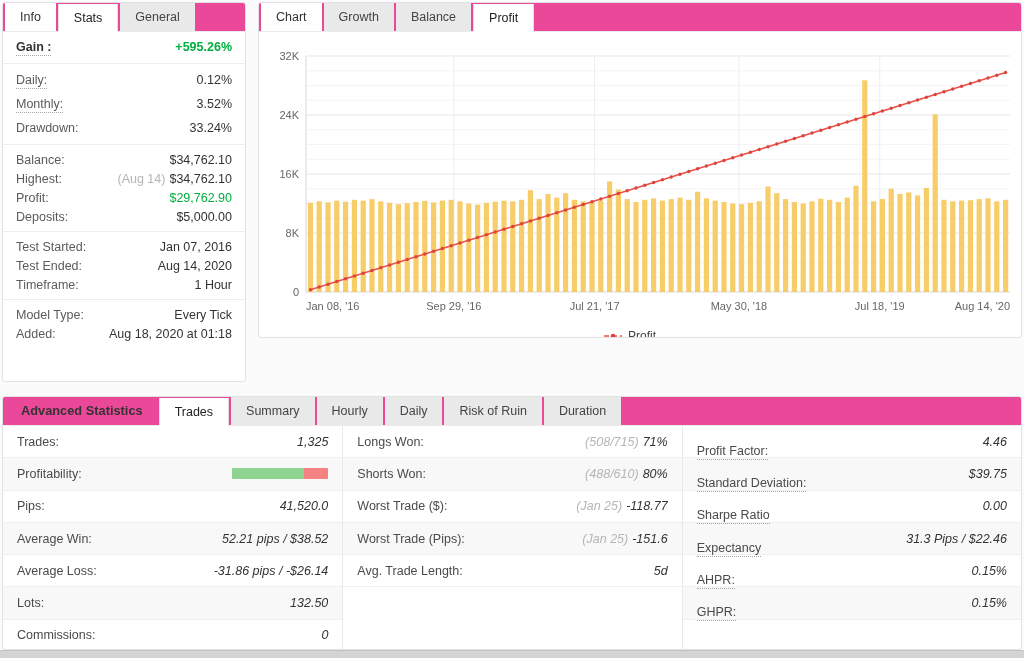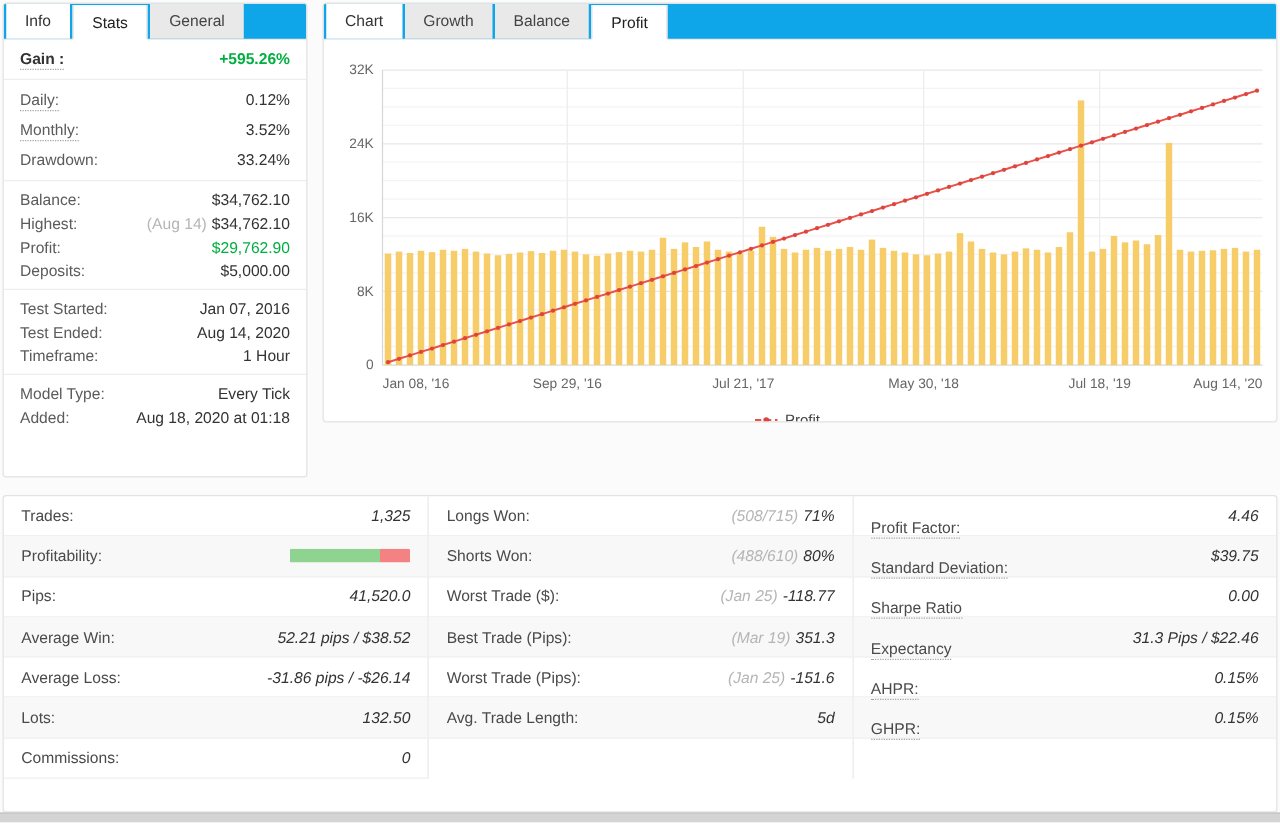--- a/index.html
+++ b/index.html
@@ -4,21 +4,21 @@
 <style>
   * { margin:0; padding:0; box-sizing:border-box; }
   html,body { width:1024px; height:658px; background:#fff; font-family:"Liberation Sans", sans-serif; overflow:hidden; }
   .page { position:relative; width:1024px; height:658px; background:#fbfbfb; }
   .panel { position:absolute; background:#fff; border:1px solid #e2e2e2; border-radius:3px; overflow:hidden; }
   #info-panel  { left:2px;   top:2px;   width:244px;  height:380px; }
   #chart-panel { left:258px; top:2px;   width:764px;  height:336px; }
   #stats-panel { left:2px;   top:396px; width:1020px; height:254px; }
 
   
-  .tabs { display:flex; align-items:flex-end; height:29px; border-bottom:1px solid #ebebeb; background:#0ea5e9; padding-left:2px; }
+  .tabs { display:flex; align-items:flex-end; height:29px; border-bottom:1px solid #ebebeb; background:#ec4899; padding-left:2px; }
   .tab { height:28px; line-height:28px; padding:0 15px; font-size:12.5px; color:#444;
          background:#e9e9e9; margin-right:2px; cursor:pointer; white-space:nowrap; }
   .tab.plain { background:#fff; color:#333; }
   .tab.active { background:#fff; color:#222; border-left:1px solid #e0e0e0; border-right:1px solid #e0e0e0;
                 border-bottom:1px solid #fff; margin-bottom:-1px; }
   .adv-title { height:28px; line-height:28px; padding:0 16px 0 16px; font-size:12.8px; font-weight:bold; color:#333; white-space:nowrap; }
 
   
   .info-group { padding:5px 0; border-top:1px solid #ededed; }
   .info-group:first-child { border-top:none; }
@@ -337,20 +337,29 @@
           <text x="751" y="278" text-anchor="end" font-size="11" fill="#666">Aug 14, '20</text>
           <g>
             <line x1="345" y1="304" x2="363" y2="304" stroke="#ea5149" stroke-width="1.5" stroke-dasharray="5 3"></line>
             <circle cx="354" cy="304" r="2.3" fill="#db453d"></circle>
             <text x="369" y="308" font-size="12" fill="#444">Profit</text>
           </g>
         </svg></div>
   </section>
 
   <section class="panel" id="stats-panel">
+    <div class="tabs" id="stats-tabs">
+      <div class="adv-title">Advanced Statistics</div>
+    <div class="tab active">Trades</div>
+        <div class="tab">Summary</div>
+        <div class="tab">Hourly</div>
+        <div class="tab">Daily</div>
+        <div class="tab">Risk of Ruin</div>
+        <div class="tab">Duration</div>
+      </div>
     <div class="stats-grid" id="stats-grid">
         <div class="stats-col">
           <div class="stat-row">
             <span class="stat-label">Trades:</span>
             <span class="stat-value"><span>1,325</span></span>
           </div>
           <div class="stat-row">
             <span class="stat-label">Profitability:</span>
             <span class="profit-bar">
               <span class="seg-win" style="width: 75%; background: rgb(142, 211, 143);"></span>
@@ -385,24 +394,20 @@
           </div>
           <div class="stat-row">
             <span class="stat-label">Shorts Won:</span>
             <span class="stat-value"><span class="prefix">(488/610)</span><span>80%</span></span>
           </div>
           <div class="stat-row">
             <span class="stat-label">Worst Trade ($):</span>
             <span class="stat-value"><span class="prefix">(Jan 25)</span><span>-118.77</span></span>
           </div>
           <div class="stat-row">
-            <span class="stat-label">Best Trade (Pips):</span>
-            <span class="stat-value"><span class="prefix">(Mar 19)</span><span>351.3</span></span>
-          </div>
-          <div class="stat-row">
             <span class="stat-label">Worst Trade (Pips):</span>
             <span class="stat-value"><span class="prefix">(Jan 25)</span><span>-151.6</span></span>
           </div>
           <div class="stat-row">
             <span class="stat-label">Avg. Trade Length:</span>
             <span class="stat-value"><span>5d</span></span>
           </div>
         </div>
         <div class="stats-col">
           <div class="stat-row">

